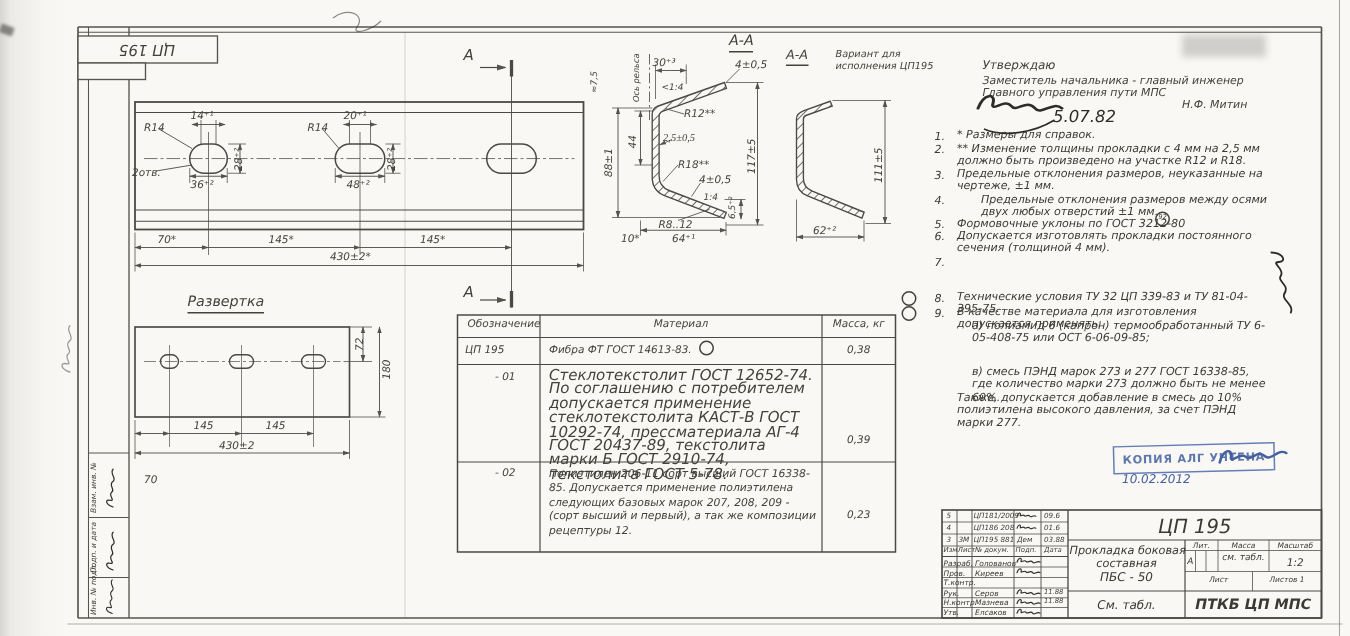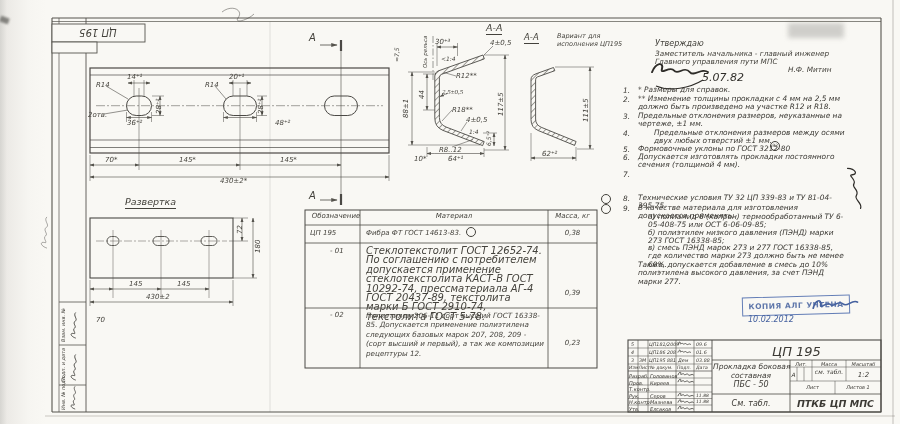--- a/index.html
+++ b/index.html
@@ -250,25 +250,25 @@
   <div class="lbl flip" style="left:55px;top:27px;width:86px;text-align:center;font-size:10px;">ЦП 195</div>
 
   <span class="lbl" style="left:96px;top:82px;">R14</span>
   <span class="lbl" style="left:88px;top:112px;">2отв.</span>
   <span class="lbl" style="left:127px;top:74px;">14⁺¹</span>
   <span class="lbl v" style="left:156px;top:114px;">28⁺²</span>
   <span class="lbl" style="left:127px;top:120px;">36⁺²</span>
   <span class="lbl" style="left:205px;top:82px;">R14</span>
   <span class="lbl" style="left:229px;top:74px;">20⁺¹</span>
   <span class="lbl v" style="left:258px;top:114px;">28⁺²</span>
-  <span class="lbl" style="left:231px;top:120px;margin-left:44px;">48⁺²</span>
+  <span class="lbl" style="left:231px;top:120px;">48⁺²</span>
   <span class="lbl" style="left:105px;top:157px;">70*</span>
   <span class="lbl" style="left:179px;top:157px;">145*</span>
   <span class="lbl" style="left:280px;top:157px;">145*</span>
-  <span class="lbl" style="left:220px;top:168px;margin-top:10px;">430±2*</span>
+  <span class="lbl" style="left:220px;top:168px;">430±2*</span>
   <span class="lbl big" style="left:309px;top:33px;">А</span>
   <span class="lbl big" style="left:309px;top:191px;">А</span>
 
   <div class="lbl ttl" style="left:125px;top:197px;">Развертка</div>
   <span class="lbl v" style="left:237px;top:234px;">72</span>
   <span class="lbl v" style="left:255px;top:253px;">180</span>
   <span class="lbl" style="left:96px;top:281px;margin-top:36px;">70</span>
   <span class="lbl" style="left:129px;top:281px;">145</span>
   <span class="lbl" style="left:177px;top:281px;">145</span>
   <span class="lbl" style="left:146px;top:294px;">430±2</span>
@@ -318,21 +318,20 @@
   <span class="note-num" style="left:614px;top:153px;">6.</span>
   <div class="note-text" style="top:153px;">Допускается изготовлять прокладки постоянного сечения (толщиной 4 мм).</div>
   <span class="note-num" style="left:614px;top:170px;">7.</span>
   <span class="ref-mark" style="left:601px;top:194px;"></span>
   <span class="note-num" style="left:614px;top:194px;">8.</span>
   <div class="note-text" style="top:194px;">Технические условия ТУ 32 ЦП 339-83 и ТУ 81-04-395-75.</div>
   <span class="ref-mark" style="left:601px;top:204px;"></span>
   <span class="note-num" style="left:614px;top:204px;">9.</span>
   <div class="note-text" style="top:204px;">В качестве материала для изготовления допускается применять:</div>
   <div class="note-text sub" style="top:213px;">а) полиамид 6 (капрон) термообработанный ТУ 6-05-408-75 или ОСТ 6-06-09-85;</div>
-  <div class="note-text sub" style="top:229px;">б) полиэтилен низкого давления (ПЭНД) марки 273 ГОСТ 16338-85;</div>
   <div class="note-text sub" style="top:244px;">в) смесь ПЭНД марок 273 и 277 ГОСТ 16338-85, где количество марки 273 должно быть не менее 60%.</div>
   <div class="note-text" style="top:261px;">Также, допускается добавление в смесь до 10% полиэтилена высокого давления, за счет ПЭНД марки 277.</div>
 
   <div class="lbl c" style="left:306px;top:213px;width:60px;">Обозначение</div>
   <div class="lbl c" style="left:360px;top:213px;width:188px;">Материал</div>
   <div class="lbl c" style="left:548px;top:213px;width:49px;">Масса, кг</div>
   <div class="lbl" style="left:310px;top:230px;">ЦП 195</div>
   <div class="lbl" style="left:366px;top:230px;">Фибра  ФТ ГОСТ 14613-83.</div>
   <span class="ref-mark" style="left:466px;top:227px;"></span>
   <div class="lbl c" style="left:548px;top:230px;width:49px;">0,38</div>

